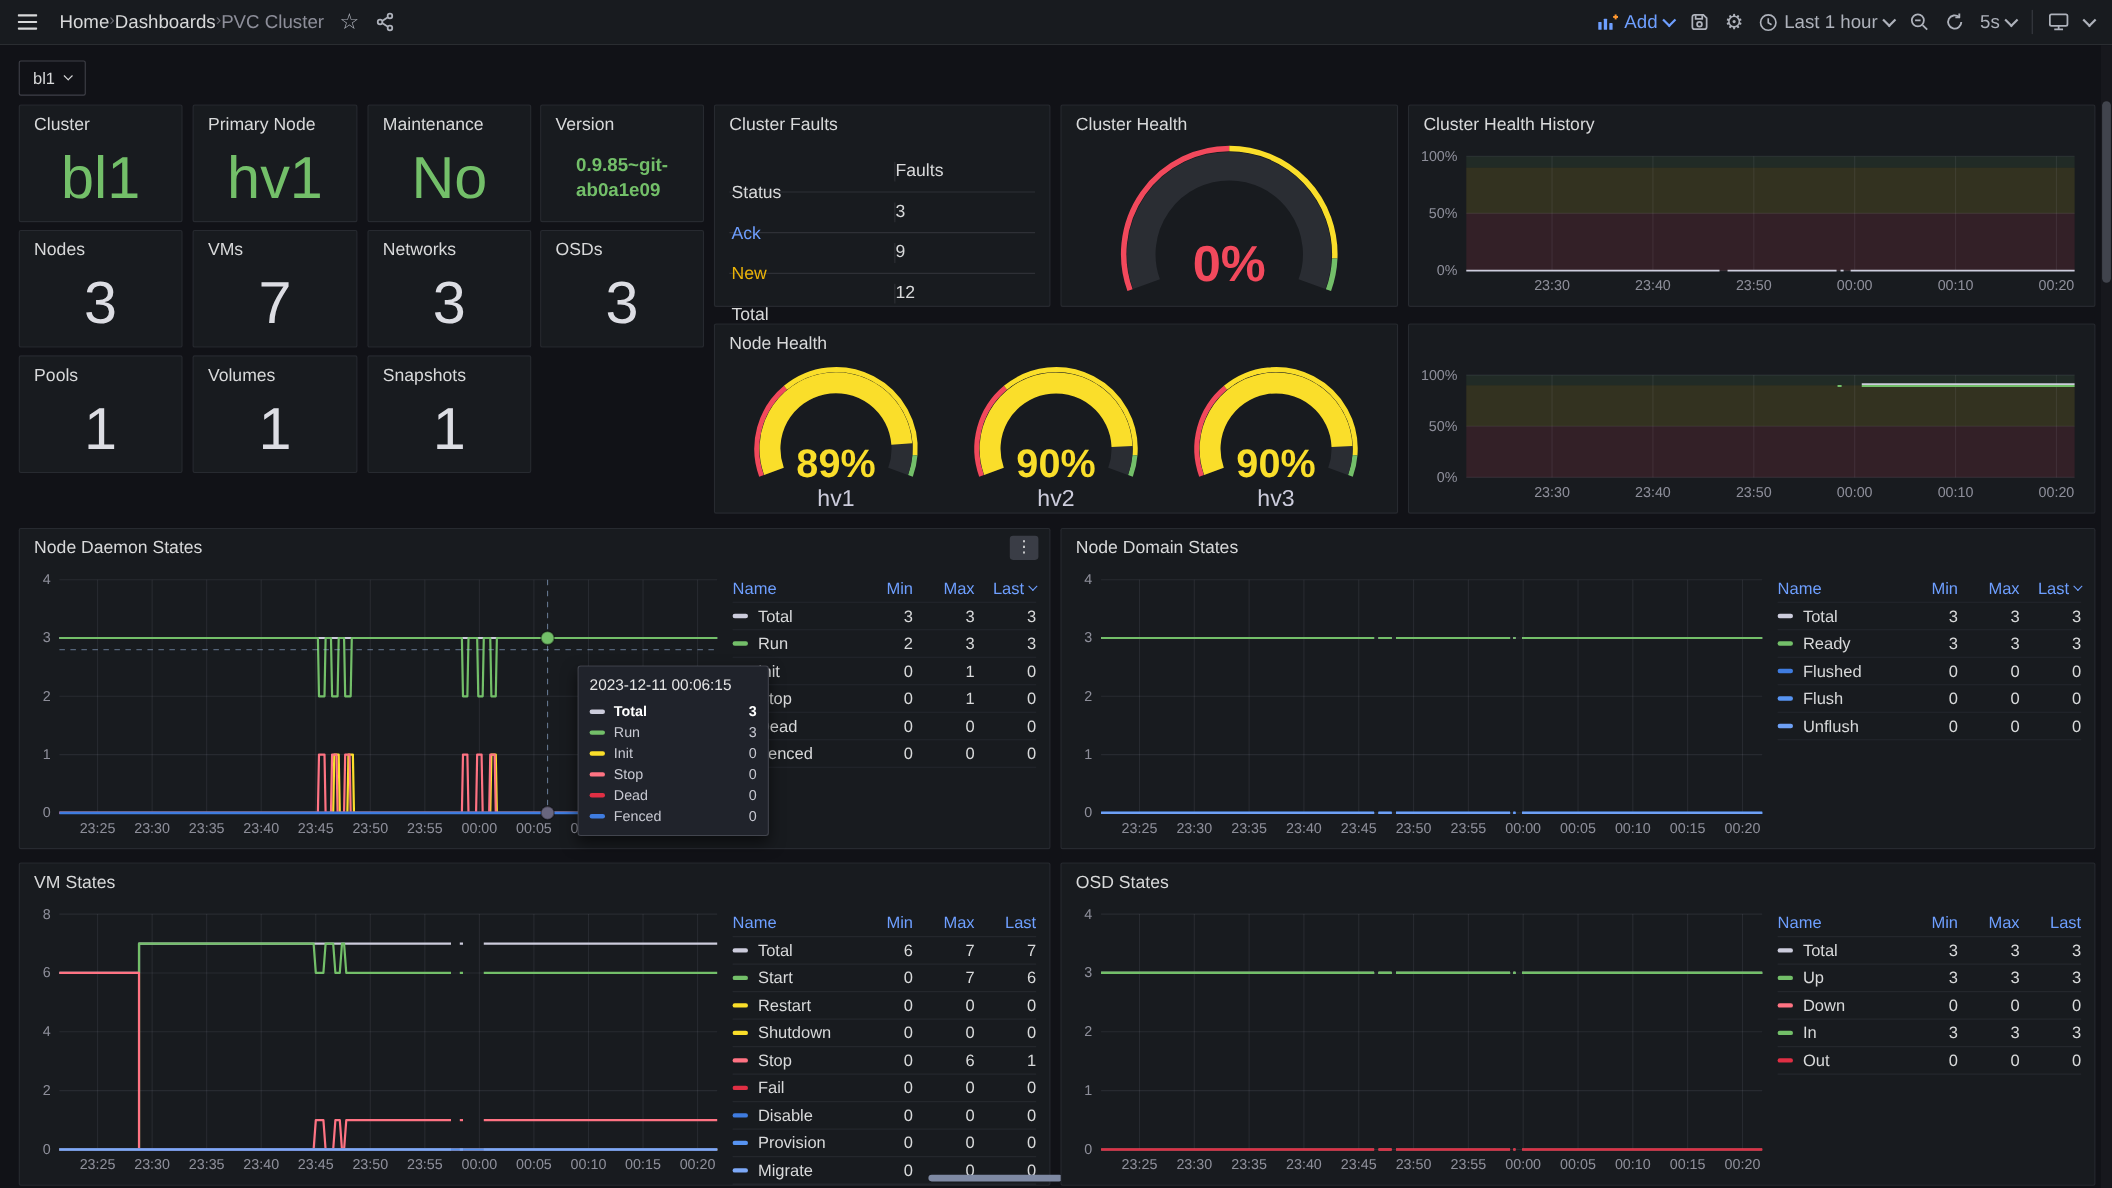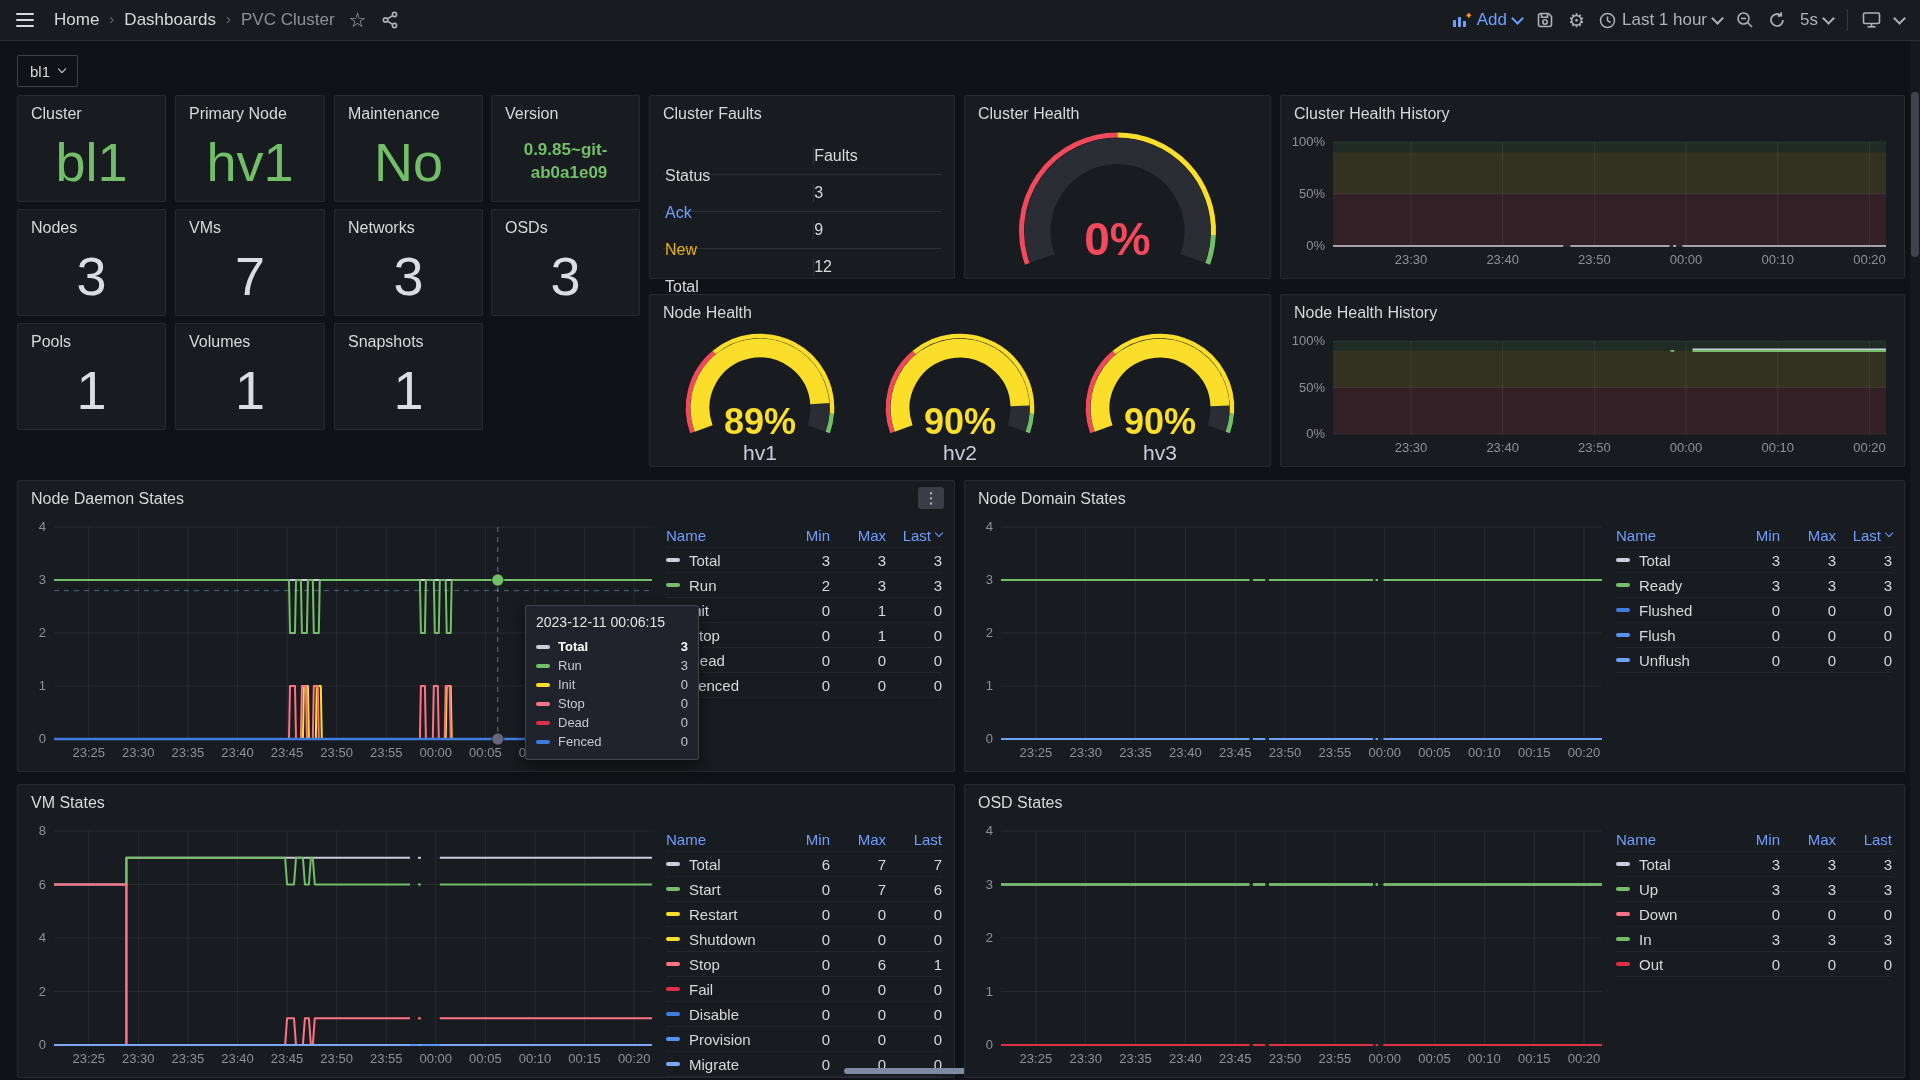--- a/index.html
+++ b/index.html
@@ -26,21 +26,21 @@
            gap:9px;font-size:15px;color:#d8d9da;box-sizing:border-box;}
   
   .panel{position:absolute;background:#181b1f;border:1px solid rgba(204,204,220,0.09);
          border-radius:2px;box-sizing:border-box;}
   .panel-title{padding:9px 13px 0;font-size:16px;font-weight:500;color:#d8d9da;white-space:nowrap;
                overflow:hidden;}
   
   .stat-value{position:absolute;left:0;right:0;top:32px;bottom:6px;display:flex;align-items:center;
               justify-content:center;font-size:54px;font-weight:500;color:#dcdde3;}
   .stat-value.green{color:#73bf69;}
-  .stat-value.small{font-size:17px;font-weight:700;white-space:pre-line;text-align:right;line-height:1.35;}
+  .stat-value.small{font-size:17px;font-weight:700;white-space:pre-line;text-align:left;line-height:1.35;}
   #p-cluster{left:17px;top:95px;width:149px;height:107px}
   #p-primary{left:175px;top:95px;width:150px;height:107px}
   #p-maint{left:334px;top:95px;width:149px;height:107px}
   #p-version{left:491px;top:95px;width:149px;height:107px}
   #p-nodes{left:17px;top:209px;width:149px;height:107px}
   #p-vms{left:175px;top:209px;width:150px;height:107px}
   #p-networks{left:334px;top:209px;width:149px;height:107px}
   #p-osds{left:491px;top:209px;width:149px;height:107px}
   #p-pools{left:17px;top:323px;width:149px;height:107px}
   #p-volumes{left:175px;top:323px;width:150px;height:107px}
@@ -98,21 +98,21 @@
   <div class="nav-left">
     <span class="icon-btn">
       <svg width="18" height="16" viewBox="0 0 18 16">
           <g fill="#d8d9da">
             <rect y="1" width="18" height="2" rx="1"></rect>
             <rect y="7" width="18" height="2" rx="1"></rect>
             <rect y="13" width="18" height="2" rx="1"></rect>
           </g>
         </svg>
     </span>
-    <nav style="display:flex;align-items:flex-start;gap:10px;margin-left:6px;">
+    <nav style="display:flex;align-items:flex-start;margin-left:6px;">
       <span class="crumb">Home</span>
       <span class="crumb-sep">›</span>
       <span class="crumb">Dashboards</span>
       <span class="crumb-sep">›</span>
       <span class="crumb current">PVC Cluster</span>
     </nav>
     <span class="icon-btn glyph" style="font-size:20px;">☆</span>
     <span class="icon-btn">
       <svg width="18" height="18" viewBox="0 0 18 18" fill="none" stroke="#aeb2bb" stroke-width="1.6">
           <circle cx="13.5" cy="3.5" r="2.1"></circle>
@@ -324,21 +324,20 @@
         <path d="M 571.8 84.8 A 72 72 0 0 1 567.7 103.6" fill="none" stroke="#73bf69" stroke-width="4.5"></path>
         <path d="M 443.6 99.5 A 60 60 0 1 1 556.4 99.5" fill="none" stroke="#2a2d33" stroke-width="19"></path>
         <path d="M 443.6 99.5 A 60 60 0 1 1 560.0 76.9" fill="none" stroke="#fade2a" stroke-width="19"></path>
         <text x="500" y="105" text-anchor="middle" fill="#fade2a" font-size="36" font-weight="bold" font-family="Liberation Sans, sans-serif">90%</text>
         <text x="500" y="131" text-anchor="middle" fill="#ccccdc" font-size="21" font-family="Liberation Sans, sans-serif">hv3</text>
       </svg>
     </div>
 </div>
 
 <div class="panel" id="p-nhh">
-  <div class="panel-title">Node Health History</div>
   <div class="chart-body full">
       <svg class="chart-svg" viewBox="0 0 603 127">
         <rect x="42" y="56.5" width="553" height="46.5" fill="rgba(242,73,92,0.13)"></rect>
         <rect x="42" y="19.299999999999997" width="553" height="37.2" fill="rgba(250,222,42,0.12)"></rect>
         <rect x="42" y="10" width="553" height="9.299999999999997" fill="rgba(115,191,105,0.10)"></rect>
         <line x1="42" y1="103" x2="595" y2="103" stroke="rgba(204,204,220,0.09)" stroke-width="1"></line>
         <text x="34" y="107" text-anchor="end" fill="rgba(204,204,220,0.65)" font-size="13" font-family="Liberation Sans, sans-serif">0%</text>
         <line x1="42" y1="56.5" x2="595" y2="56.5" stroke="rgba(204,204,220,0.09)" stroke-width="1"></line>
         <text x="34" y="60.5" text-anchor="end" fill="rgba(204,204,220,0.65)" font-size="13" font-family="Liberation Sans, sans-serif">50%</text>
         <line x1="42" y1="10" x2="595" y2="10" stroke="rgba(204,204,220,0.09)" stroke-width="1"></line>

